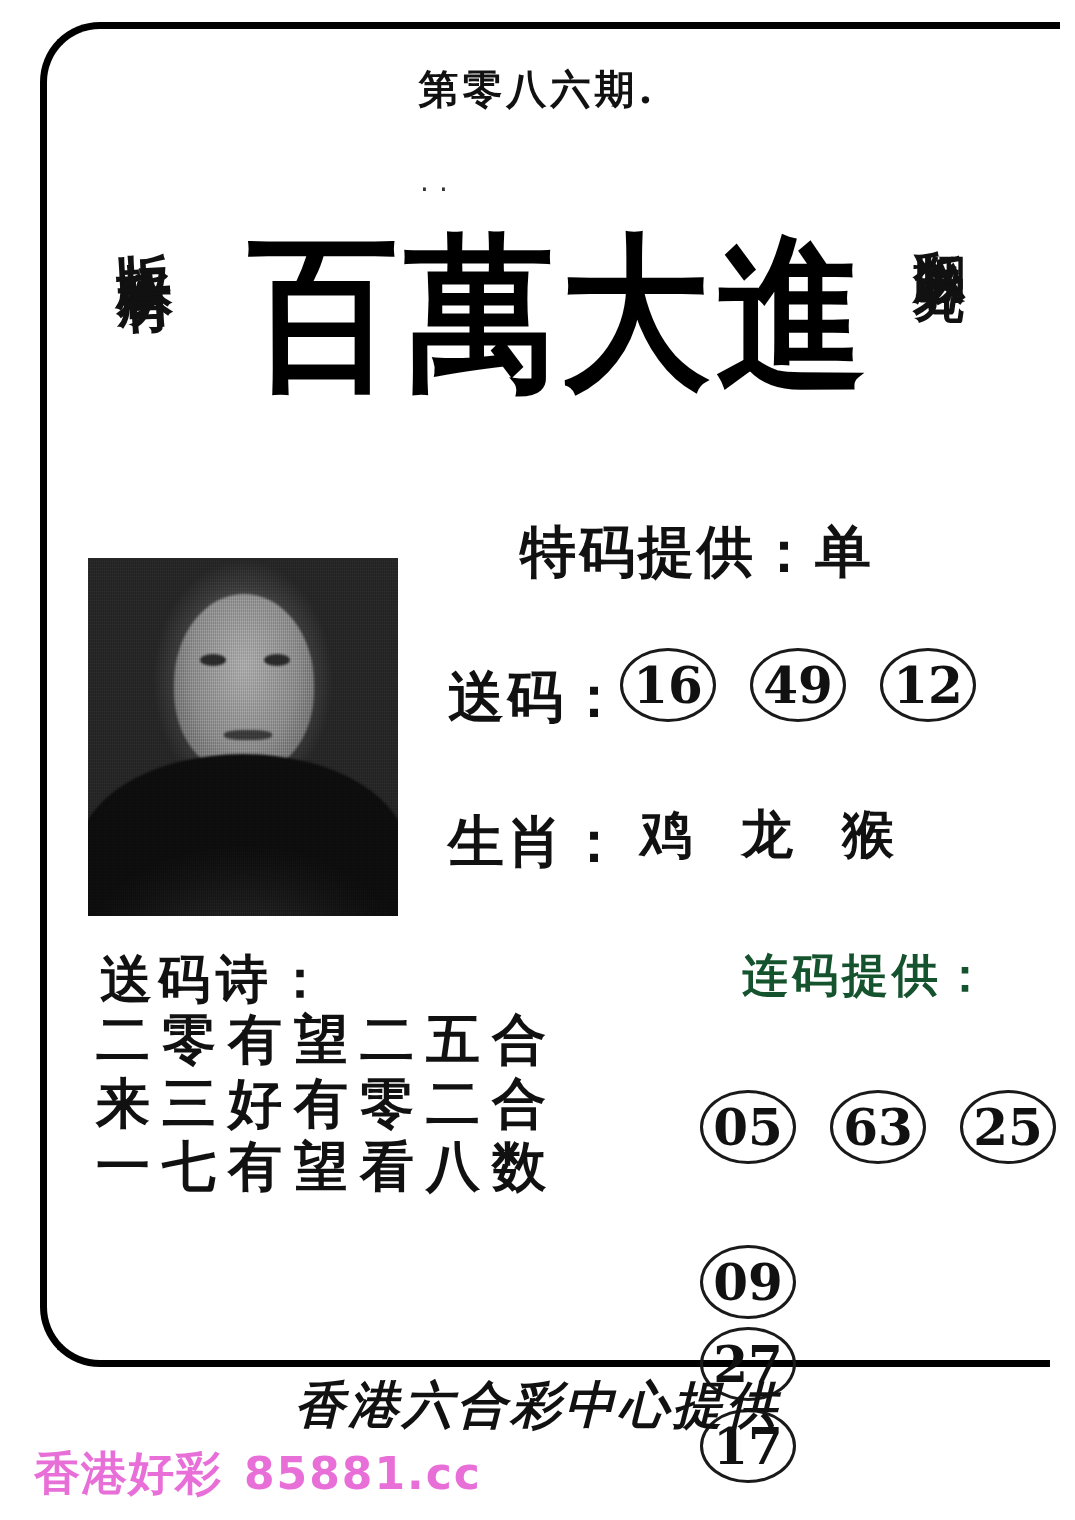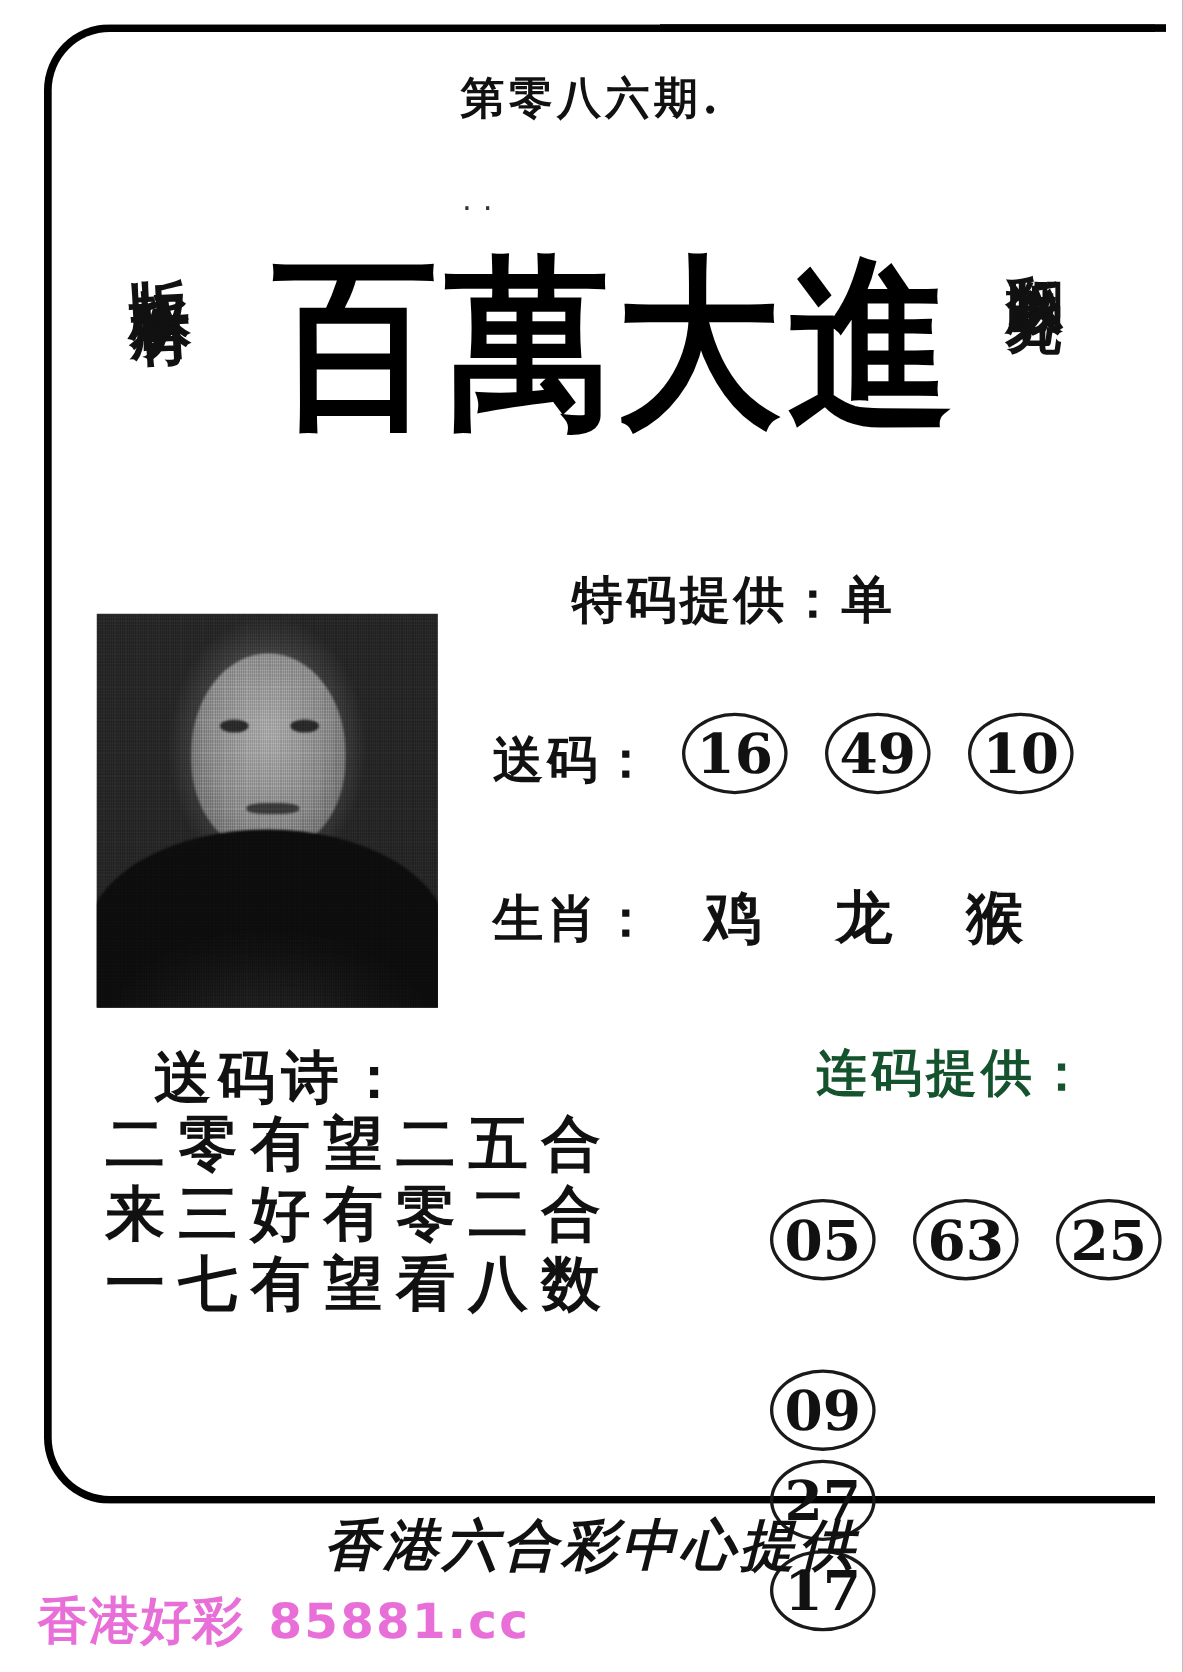--- a/index.html
+++ b/index.html
@@ -164,35 +164,35 @@
     background-image:
       repeating-linear-gradient(90deg, rgba(255,255,255,0.10) 0px, rgba(255,255,255,0.10) 1px, rgba(0,0,0,0.08) 1px, rgba(0,0,0,0.08) 2px),
       repeating-linear-gradient(0deg, rgba(255,255,255,0.07) 0px, rgba(255,255,255,0.07) 1px, rgba(0,0,0,0.06) 1px, rgba(0,0,0,0.06) 3px);
     mix-blend-mode: overlay;
   }
 
   
   .row-label {
     position: absolute;
     font-family: "DejaVu Serif", serif;
-    font-size: 46px;
+    font-size: 56px;
     font-weight: bold;
     color: #111;
     letter-spacing: 3px;
     white-space: nowrap;
   }
   .special-line { left: 520px; top: 515px; }
   .send-label   { left: 448px; top: 660px; }
   .zodiac-label { left: 448px; top: 805px; }
 
   .zodiac-values {
     position: absolute;
     left: 640px;
     top: 800px;
-    font-family: Liberation Mono, monospace;
+    font-family: Liberation Serif, serif;
     font-size: 52px;
     font-weight: bold;
     letter-spacing: 18px;
     color: #111;
     white-space: nowrap;
   }
 
   .balls {
     position: absolute;
     display: flex;
@@ -217,21 +217,20 @@
   
   .poem-title {
     position: absolute;
     left: 100px;
     top: 945px;
     font-family: "DejaVu Serif", serif;
     font-size: 52px;
     font-weight: bold;
     letter-spacing: 6px;
     color: #111;
-    margin-left: 40px;
   }
   .poem-lines {
     position: absolute;
     left: 96px;
     top: 1008px;
     font-family: "DejaVu Serif", serif;
     font-size: 54px;
     font-weight: bold;
     color: #111;
     line-height: 1.18;
@@ -315,21 +314,21 @@
     <div class="body"></div>
     <div class="grain"></div>
   </div>
 
   <div class="row-label special-line">特码提供：单</div>
 
   <div class="row-label send-label">送码：</div>
   <div class="balls send-balls">
     <div class="ball">16</div>
     <div class="ball">49</div>
-    <div class="ball">10</div>
+    <div class="ball">12</div>
   </div>
 
   <div class="row-label zodiac-label">生肖：</div>
   <div class="zodiac-values">鸡 龙 猴</div>
 
   <div class="poem-title">送码诗：</div>
   <div class="poem-lines">
     <div>二零有望二五合</div>
     <div>来三好有零二合</div>
     <div>一七有望看八数</div>

